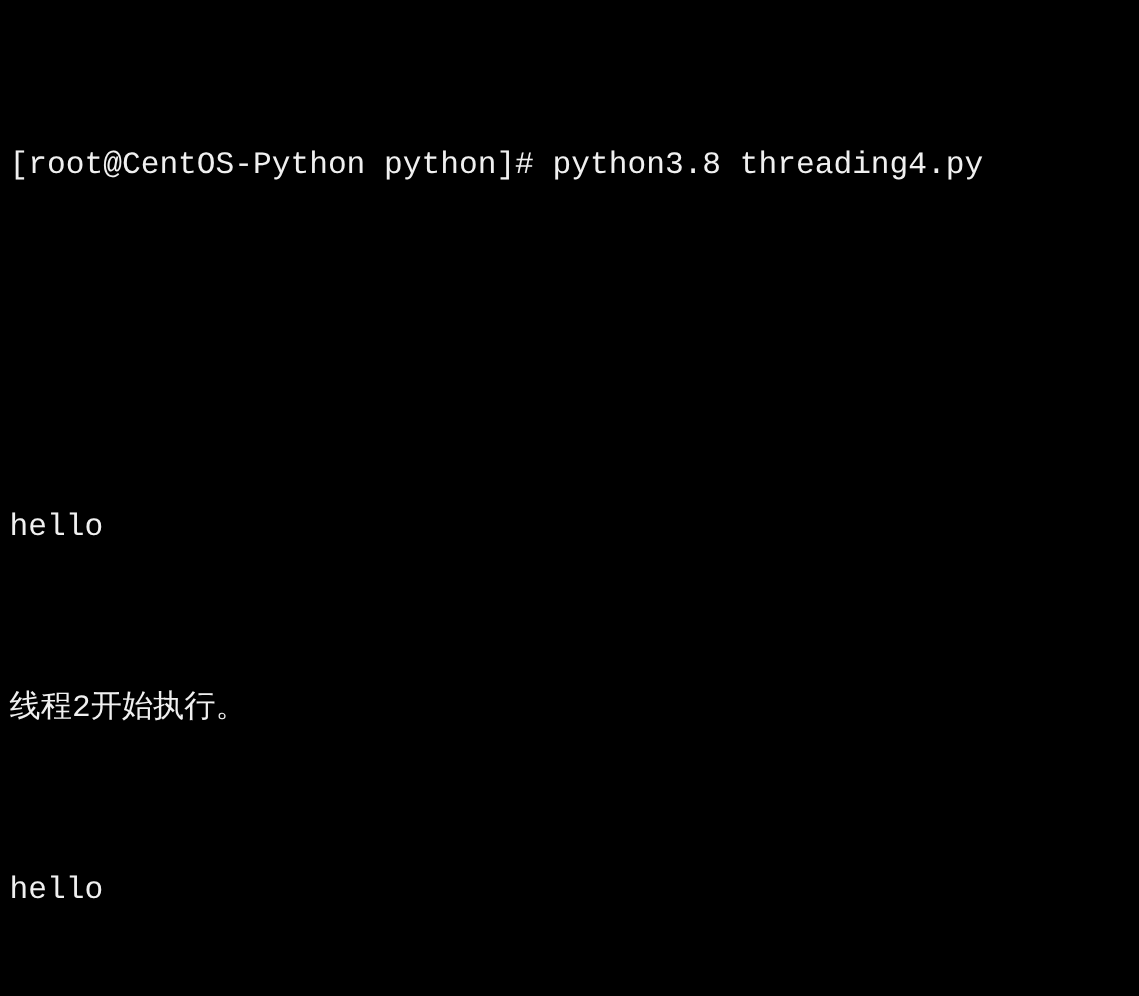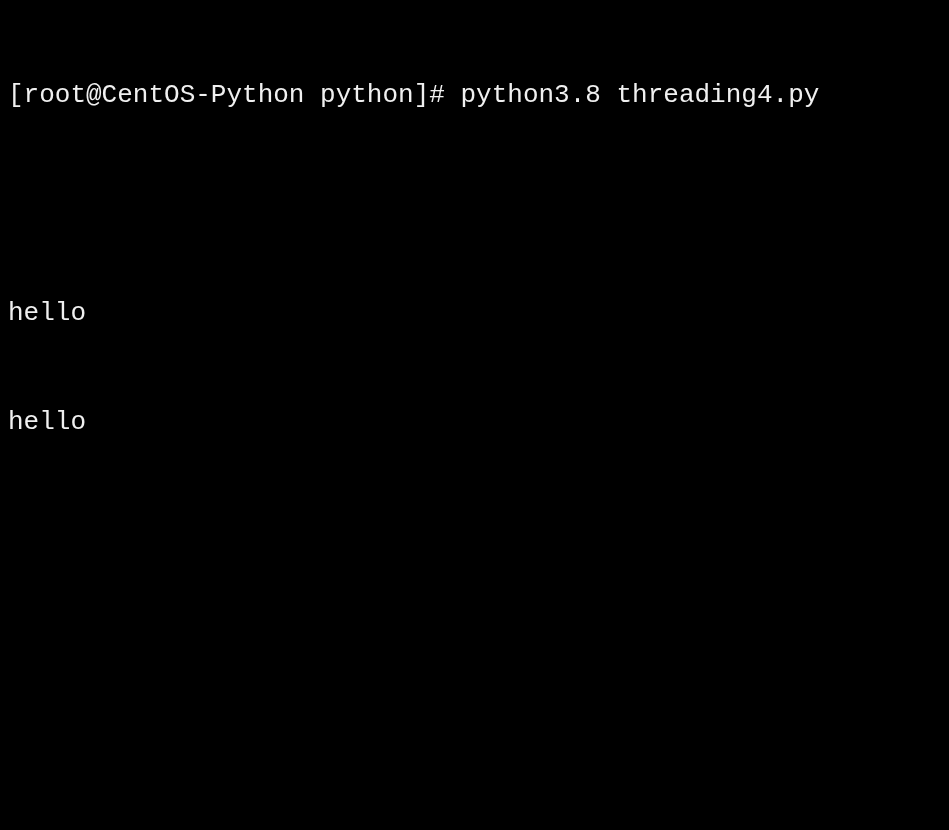--- a/index.html
+++ b/index.html
@@ -17,29 +17,31 @@
       width: 949px;
       height: 830px;
       overflow: hidden;
     }
     .terminal {
       white-space: pre-wrap;
     }
     .line {
       display: block;
       min-height: 1.4em;
+      margin-top: 42px;
     }
   </style>
 </head>
 <body>
 
 <div class="terminal">
   <span class="line">[root@CentOS-Python python]# python3.8 threading4.py</span>
   <span class="line"></span>
   <span class="line">hello</span>
+  <span class="line">线程2开始执行。</span>
   <span class="line">hello</span>
   
   
   
   
   
   
   
   
   

